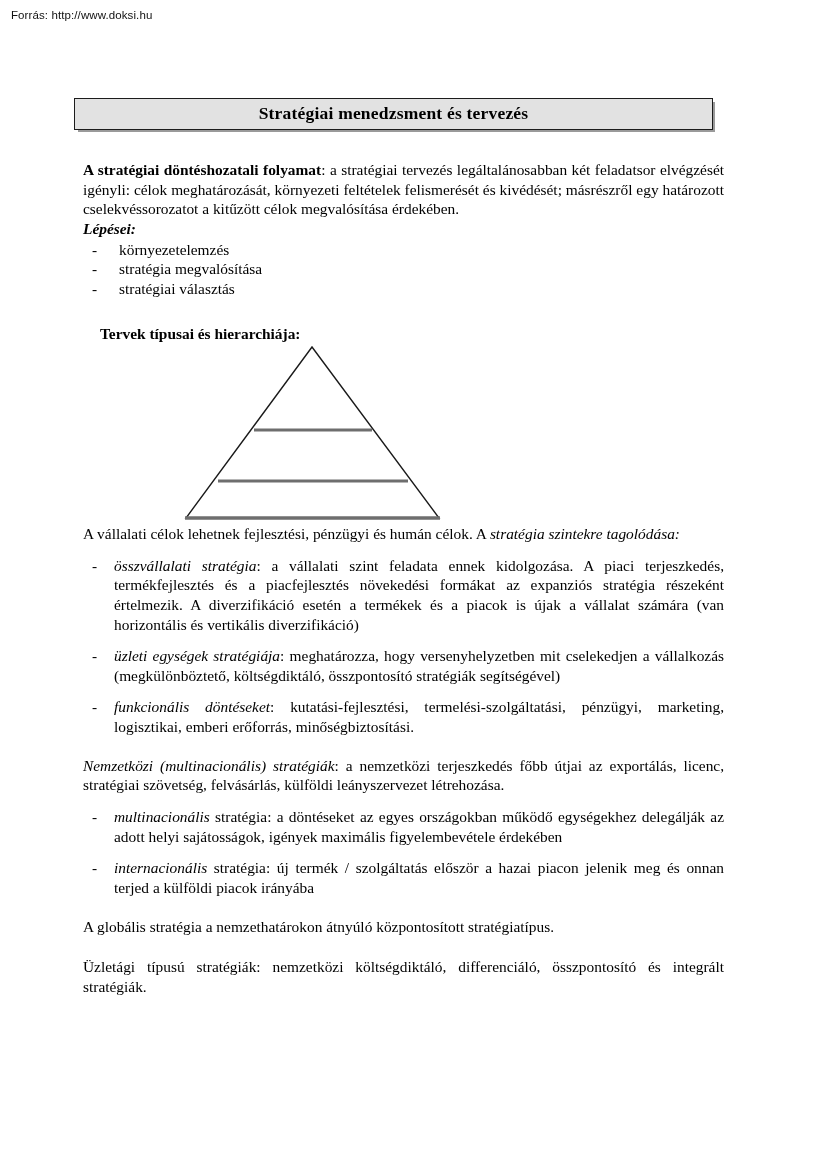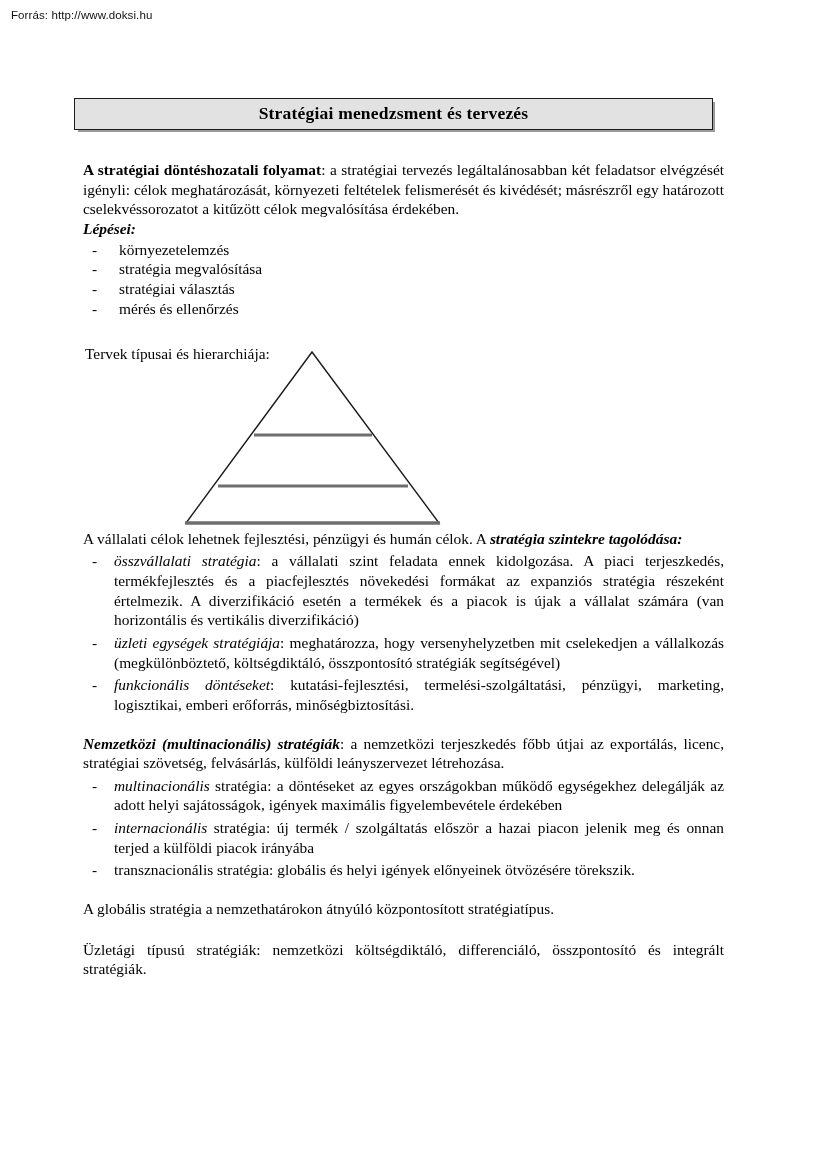--- a/index.html
+++ b/index.html
@@ -57,21 +57,21 @@
   
   .para {
     font-size: 15.4px;
     line-height: 1.275;
     text-align: justify;
     margin: 0;
   }
   .para.block-1 { margin-top: 30px; }
   b.lead { font-weight: bold; }
   i.em   { font-style: italic; }
-  b.emb  { font-weight: bold; font-style: italic; }
+  b.emb  { font-weight: normal; font-style: italic; }
 
   .sub-label {
     font-size: 15.4px;
     font-weight: bold;
     font-style: italic;
     line-height: 1.275;
     margin: 0;
   }
 
   
@@ -98,35 +98,35 @@
     list-style: none;
     margin: 0;
     padding: 0;
   }
   .hang-list li {
     position: relative;
     font-size: 15.4px;
     line-height: 1.275;
     text-align: justify;
     padding-left: 31px;
-    margin-top: 3px;
+    margin-top: 12px;
   }
   .hang-list li::before {
     content: "-";
     position: absolute;
     left: 9px;
     top: 0;
   }
   .hang-list li.spaced { }
 
   
   .pyramid-heading {
     font-size: 15.4px;
-    font-weight: normal;
-    margin: 2px;
+    font-weight: bold;
+    margin: 17px;
   }
   .pyramid-block {
     position: relative;
     height: 182px;
     margin-top: -18px;
   }
   .pyramid-svg {
     position: absolute;
     left: 99px;
     top: 0;
@@ -144,21 +144,20 @@
   </div>
 
   <p class="para block-1"><b class="lead">A stratégiai döntéshozatali folyamat</b><span>: a stratégiai tervezés legáltalánosabban két feladatsor elvégzését igényli: célok meghatározását, környezeti feltételek felismerését és kivédését; másrészről egy határozott cselekvéssorozatot a kitűzött célok megvalósítása érdekében.</span></p>
 
   <p class="sub-label">Lépései:</p>
 
   <ul class="dash-list">
     <li><span>környezetelemzés</span></li>
     <li><span>stratégia megvalósítása</span></li>
     <li><span>stratégiai választás</span></li>
-    <li><span>mérés és ellenőrzés</span></li>
   </ul>
 
   <p class="pyramid-heading" style="margin-top:26px;">Tervek típusai és hierarchiája:</p>
 
   <div class="pyramid-block">
     <svg class="pyramid-svg" width="266" height="182" viewBox="0 0 266 182">
 
       <polygon points="130,5 257,176 4,176" fill="#ffffff" stroke="#1a1a1a" stroke-width="1.4"></polygon>
 
       <line x1="72" y1="88" x2="190" y2="88" stroke="#6e6e6e" stroke-width="3"></line>
@@ -175,20 +174,19 @@
     <li><i class="em">összvállalati stratégia</i><span>: a vállalati szint feladata ennek kidolgozása. A piaci terjeszkedés, termékfejlesztés és a piacfejlesztés növekedési formákat az expanziós stratégia részeként értelmezik. A diverzifikáció esetén a termékek és a piacok is újak a vállalat számára (van horizontális és vertikális diverzifikáció)</span></li>
     <li><i class="em">üzleti egységek stratégiája</i><span>: meghatározza, hogy versenyhelyzetben mit cselekedjen a vállalkozás (megkülönböztető, költségdiktáló, összpontosító stratégiák segítségével)</span></li>
     <li><i class="em">funkcionális döntéseket</i><span>: kutatási-fejlesztési, termelési-szolgáltatási, pénzügyi, marketing, logisztikai, emberi erőforrás, minőségbiztosítási.</span></li>
   </ul>
 
   <p class="para" style="margin-top:19px;"><b class="emb">Nemzetközi (multinacionális) stratégiák</b><span>: a nemzetközi terjeszkedés főbb útjai az exportálás, licenc, stratégiai szövetség, felvásárlás, külföldi leányszervezet létrehozása.</span></p>
 
   <ul class="hang-list">
     <li><i class="em">multinacionális</i><span> stratégia: a döntéseket az egyes országokban működő egységekhez delegálják az adott helyi sajátosságok, igények maximális figyelembevétele érdekében</span></li>
     <li class="spaced"><i class="em">internacionális</i><span> stratégia: új termék / szolgáltatás először a hazai piacon jelenik meg és onnan terjed a külföldi piacok irányába</span></li>
-    <li class="spaced"><i class="em"></i><span>transznacionális stratégia: globális és helyi igények előnyeinek ötvözésére törekszik.</span></li>
   </ul>
 
   <p class="para" style="margin-top:19px;">A globális stratégia a nemzethatárokon átnyúló központosított stratégiatípus.</p>
 
   <p class="para" style="margin-top:21px;">Üzletági típusú stratégiák: nemzetközi költségdiktáló, differenciáló, összpontosító és integrált stratégiák.</p>
 
 </div>
 
 </body></html>

